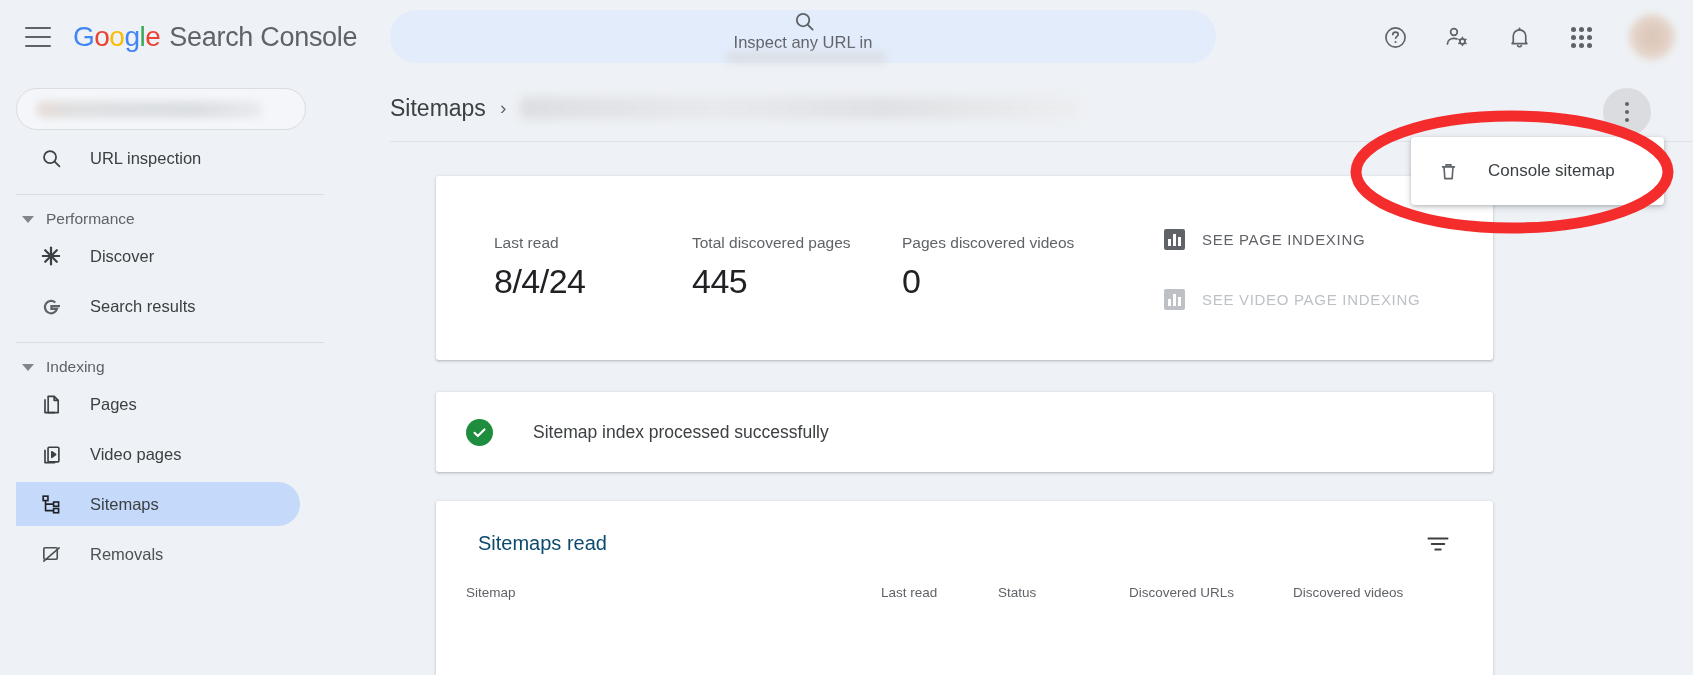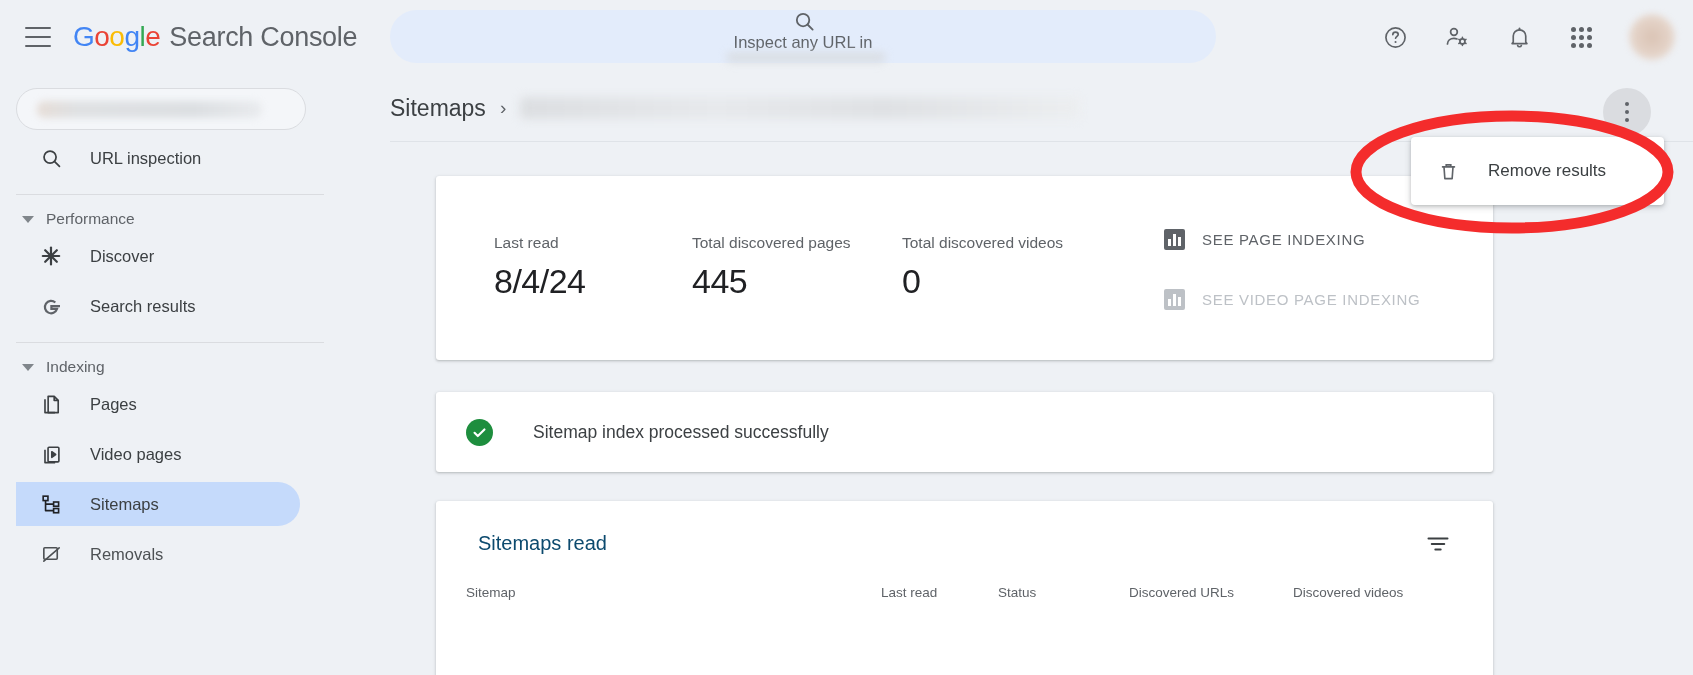--- a/index.html
+++ b/index.html
@@ -347,21 +347,21 @@
       <div class="stats-row">
         <div class="stat" style="width:198px">
           <div class="stat-label">Last read</div>
           <div class="stat-value">8/4/24</div>
         </div>
         <div class="stat" style="width:210px">
           <div class="stat-label">Total discovered pages</div>
           <div class="stat-value">445</div>
         </div>
         <div class="stat">
-          <div class="stat-label">Total discovered videos</div>
+          <div class="stat-label">Pages discovered videos</div>
           <div class="stat-value">0</div>
         </div>
       </div>
 
       <div class="links-col">
         <div class="seelink sl-enabled">
           <span class="bars">
               <b style="height:7px"></b>
               <b style="height:12px"></b>
               <b style="height:9px"></b>
@@ -408,20 +408,20 @@
       </div>
     </div>
 
     <div class="menu">
       <span class="menu-ico">
         <svg width="23" height="23" viewBox="0 0 24 24" fill="none" stroke="#5f6368" stroke-width="1.7">
           <path d="M5.8 7.2h12.4M9.6 7.2V5.1h4.8v2.1" stroke-linecap="round"></path>
           <path d="M7.3 7.2l.9 12.3h7.6l.9-12.3" stroke-linejoin="round"></path>
         </svg>
       </span>
-      <span class="menu-label">Remove results</span>
+      <span class="menu-label">Console sitemap</span>
     </div>
   </div>
 
   <svg class="annot" viewBox="0 0 1693 675">
     <ellipse cx="1512" cy="172" rx="156" ry="56" fill="none" stroke="#f42c2c" stroke-width="11"></ellipse>
   </svg>
 </div>
 
 </body></html>

